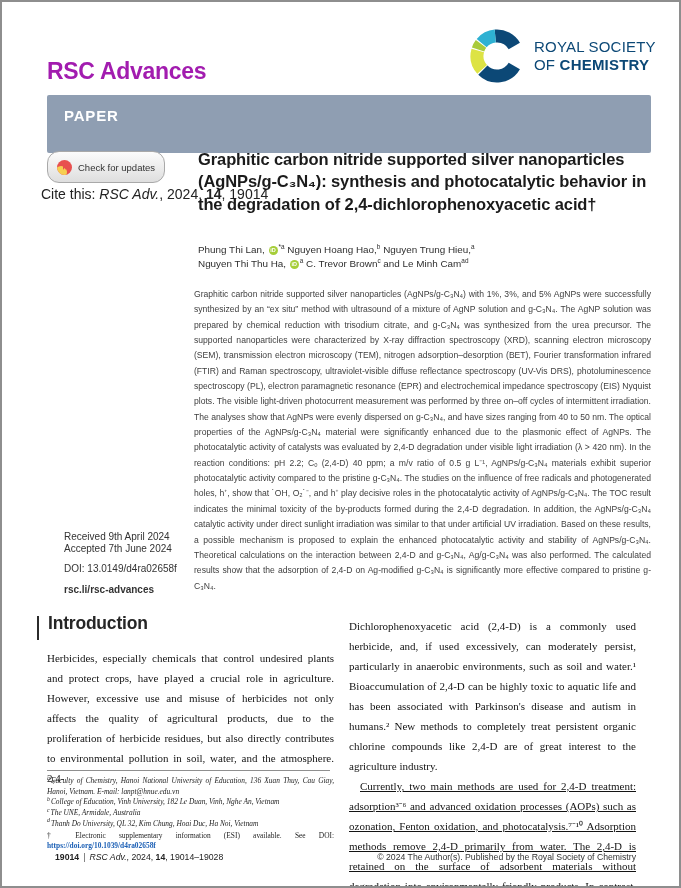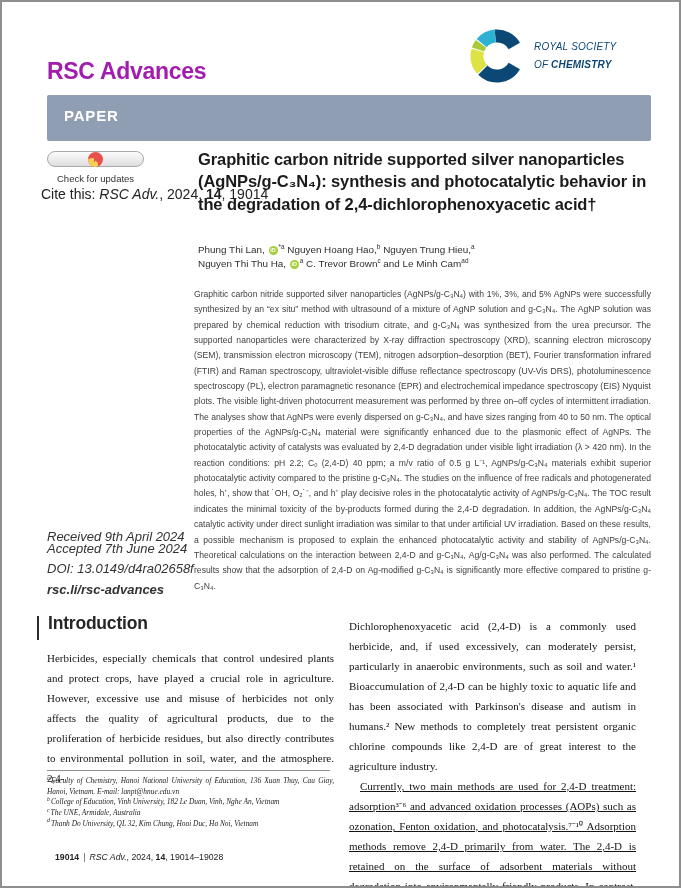--- a/index.html
+++ b/index.html
@@ -4,35 +4,35 @@
 <style>
   html,body{margin:0;padding:0;background:#e9e9e9;}
   .page{
     position:relative;width:677px;height:884px;margin:0 auto;
     background:#fff;border:2px solid #8e8e8e;overflow:hidden;
     font-family:"Liberation Sans",sans-serif;color:#222;
   }
   
   .journal-name{position:absolute;left:45px;top:56px;font-size:23px;font-weight:700;color:#a21caf;letter-spacing:-.3px;}
   .rsc-logo{position:absolute;left:466px;top:25px;display:flex;align-items:center;gap:8px;}
-  .logo-text{color:var(--navy);font-size:10px;line-height:18.5px;letter-spacing:.2px;white-space:nowrap;font-style:italic;}
+  .logo-text{color:var(--navy);font-size:15px;line-height:18.5px;letter-spacing:.2px;white-space:nowrap;}
   .logo-text b{font-weight:800;}
-  .banner{position:absolute;left:45px;top:93px;width:604px;height:46px;background:var(--banner);border-radius:2px;}
+  .banner{position:absolute;left:45px;top:93px;width:604px;height:58px;background:var(--banner);border-radius:2px;}
   .banner span{position:absolute;left:17px;top:12px;color:#fff;font-size:15px;font-weight:700;letter-spacing:.8px;}
   
   .check-updates{
-    position:absolute;left:45px;top:149px;height:16px;display:inline-flex;align-items:center;gap:6px;
+    position:absolute;left:45px;top:149px;height:32px;display:inline-flex;align-items:center;gap:6px;
     padding:0 9px;background:linear-gradient(#fcfcfc,#dedede);border:1px solid #a9a9a9;border-radius:12px;
-    font-family:"Liberation Sans",sans-serif;font-size:9.5px;color:#333;cursor:pointer;flex-direction:column;
+    font-family:"Liberation Sans",sans-serif;font-size:9.5px;color:#333;cursor:pointer;
   }
   .crossmark{position:relative;width:15px;height:15px;border-radius:50%;background:var(--cm-red);flex:none;overflow:hidden;}
   .crossmark::before{content:"";position:absolute;left:-2px;bottom:-3px;width:12px;height:12px;border-radius:50%;background:var(--cm-yellow);}
   .crossmark::after{content:"";position:absolute;left:5.5px;top:3.5px;width:4px;height:7.5px;background:var(--cm-red);clip-path:polygon(0 0,100% 0,100% 100%,50% 68%,0 100%);}
   .cite-line{position:absolute;left:39px;top:184px;font-size:14px;color:#222;}
-  .pub-block{position:absolute;left:45px;top:529px;width:150px;font-size:13px;line-height:11.5px;color:#333;font-style:italic;}
+  .pub-block{position:absolute;left:62px;top:529px;width:150px;font-size:10px;line-height:11.5px;color:#333;}
   .pub-block .gap{height:9px;}
   .rsc-link{font-weight:700;color:#333;text-decoration:none;display:inline-block;}
   
   .article-title{position:absolute;left:196px;top:146px;width:456px;margin:0;font-size:16.5px;line-height:22.3px;font-weight:700;color:#1b1b1b;letter-spacing:-.1px;}
   .authors{position:absolute;left:196px;top:241px;width:440px;font-size:9.9px;line-height:13.5px;color:#2e2e2e;}
   .authors sup{font-size:6.4px;line-height:0;}
   .orcid-icon{display:inline-block;width:9px;height:9px;border-radius:50%;background:var(--orcid);color:#fff;font-size:5.5px;font-weight:700;text-align:center;line-height:9.5px;vertical-align:1px;margin:0 1px;}
   .abstract{position:absolute;left:192px;top:285px;width:457px;margin:0;font-size:8.6px;line-height:15.35px;text-align:justify;color:#3e3e3e;}
   
   .section-heading{position:absolute;left:45px;top:610px;margin:1px;font-size:17.5px;font-weight:600;color:#262626;letter-spacing:-.2px;}
@@ -118,17 +118,22 @@
   </div>
 
   <div class="footnotes">
     <div class="fn-rule"></div>
     <div>
         <div class="footnote"><sup>a</sup>Faculty of Chemistry, Hanoi National University of Education, 136 Xuan Thuy, Cau Giay, Hanoi, Vietnam. E-mail: lanpt@hnue.edu.vn</div>
         <div class="footnote"><sup>b</sup>College of Education, Vinh University, 182 Le Duan, Vinh, Nghe An, Vietnam</div>
         <div class="footnote"><sup>c</sup>The UNE, Armidale, Australia</div>
         <div class="footnote"><sup>d</sup>Thanh Do University, QL 32, Kim Chung, Hoai Duc, Ha Noi, Vietnam</div>
       </div>
+    <div class="footnote esi">
+      <div class="esi-prefix">† Electronic supplementary information (ESI) available. See DOI:</div>
+      <a class="esi-link" href="#">https://doi.org/10.1039/d4ra02658f</a>
+    </div>
   </div>
 
   <div class="footer-left"><b>19014</b><span class="sep">|</span><i>RSC Adv.</i><span>, 2024, </span><b>14</b><span>, 19014–19028</span></div>
+  <div class="footer-right">© 2024 The Author(s). Published by the Royal Society of Chemistry</div>
 
 </div>
 
 </body></html>

